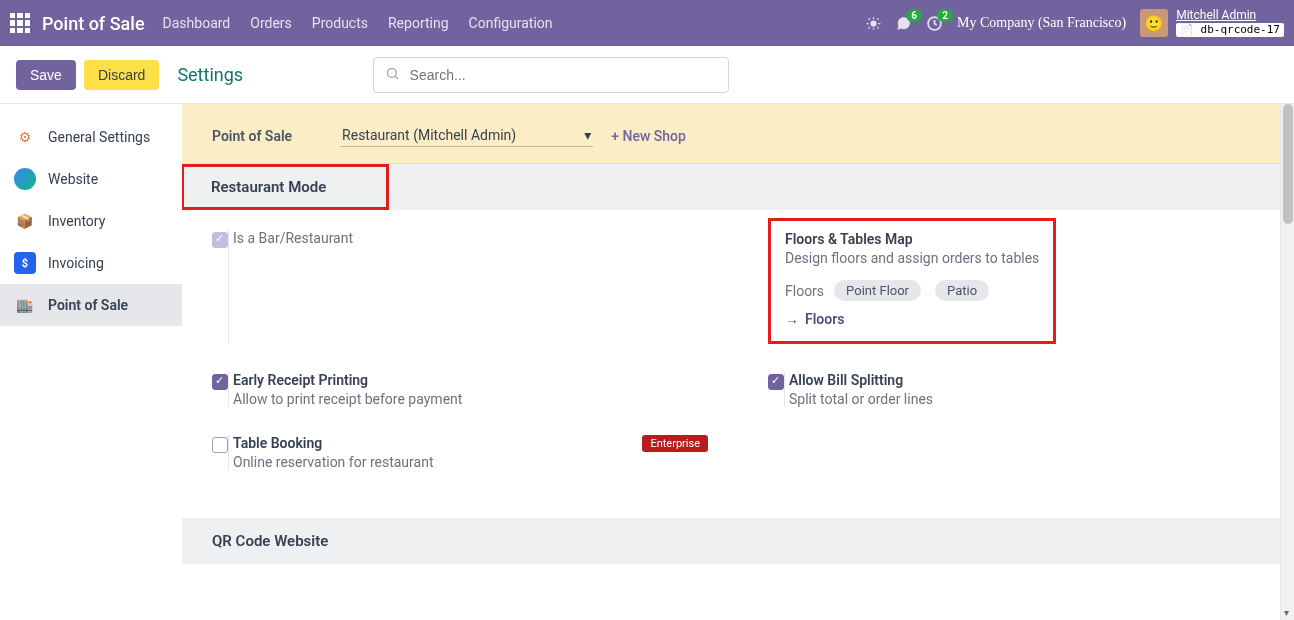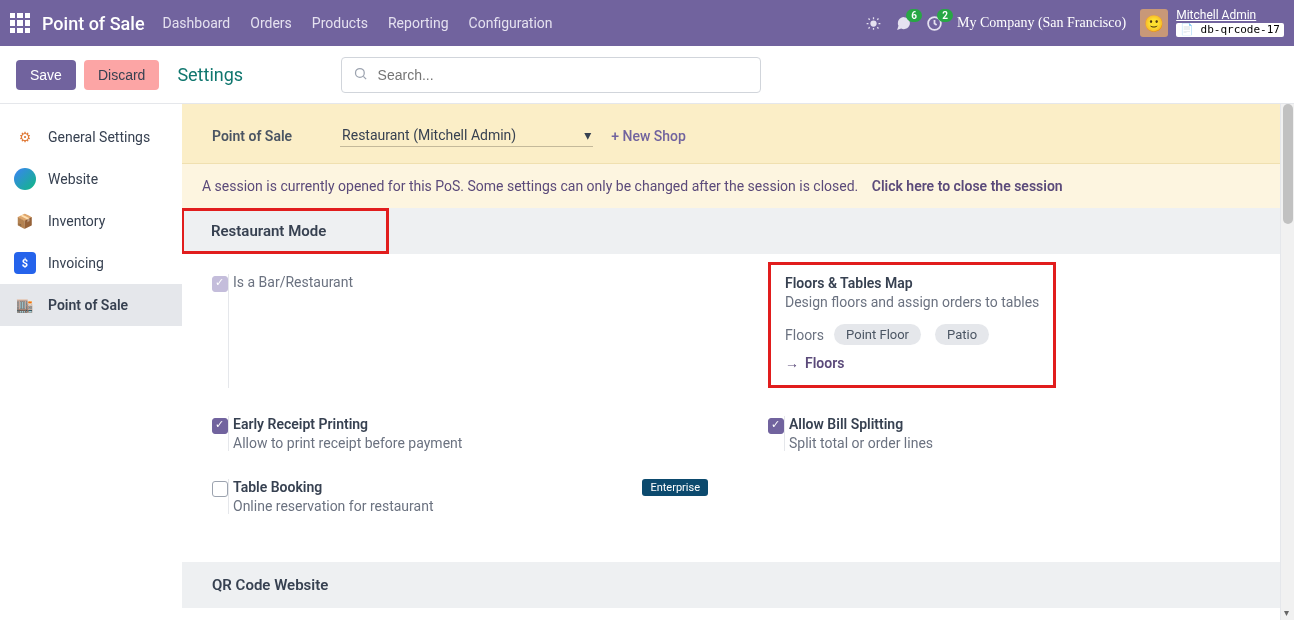--- a/index.html
+++ b/index.html
@@ -16,23 +16,23 @@
 .badge-g { position: absolute; top: -6px; right: -10px; background: #28a745; color: #fff; font-size: 10px; border-radius: 8px; padding: 1px 5px; font-weight: 600; }
 .company { margin-right: 14px; cursor: pointer; font-family: Liberation Serif, serif; }
 .avatar { width: 28px; height: 28px; border-radius: 3px; background: #c89878; margin-right: 8px; display:flex;align-items:center;justify-content:center;font-size:16px; }
 .userblock { line-height: 1.1; font-size: 12px; }
 .userblock .uname { text-decoration: underline; }
 .userblock .db { background: #fff; color: #000; padding: 1px 4px; border-radius: 2px; font-family: monospace; font-size: 11px; margin-top: 0; display: inline-block; }
 
 
 .secbar { height: 58px; display: flex; align-items: center; padding: 0 16px; border-bottom: 1px solid #e5e7eb; }
 .btn-save { background: #71639e; color: #fff; border: none; padding: 7px 14px; border-radius: 4px; font-size: 14px; cursor: pointer; margin-right: 8px; }
-.btn-discard { background: #fca5a5; color: #374151; border: none; padding: 7px 14px; border-radius: 4px; font-size: 14px; cursor: pointer; margin-right: 18px; }
+.btn-discard { background: #fde047; color: #374151; border: none; padding: 7px 14px; border-radius: 4px; font-size: 14px; cursor: pointer; margin-right: 18px; }
 .page-title { font-size: 18px; color: #0f766e; }
-.search-wrap { margin-left: auto; margin-right: auto; position: relative; width: 420px; }
+.search-wrap { margin-left: auto; margin-right: auto; position: relative; width: 356px; }
 .search-wrap input { width: 100%; padding: 9px 12px 9px 36px; border: 1px solid #d1d5db; border-radius: 4px; font-size: 14px; }
 .search-ico { position: absolute; left: 12px; top: 50%; transform: translateY(-50%); color: #9ca3af; }
 
 
 .body { display: flex; height: calc(620px - 46px - 58px); }
 .sidebar { width: 182px; background: #fff; padding-top: 12px; }
 .side-item { display: flex; align-items: center; padding: 10px 14px; cursor: pointer; color: #374151; }
 .side-item.active { background: #e5e7eb; font-weight: 600; }
 .side-icon { width: 22px; height: 22px; margin-right: 12px; border-radius: 4px; display:flex;align-items:center;justify-content:center; font-size: 14px; }
 
@@ -58,21 +58,21 @@
 .chk { width: 16px; height: 16px; border: 1px solid #9ca3af; border-radius: 3px; margin-top: 2px; cursor: pointer; flex-shrink:0; position:relative; }
 .chk.checked { background: #71639e; border-color: #71639e; }
 .chk.checked::after { content:"✓"; color:#fff; font-size:11px; position:absolute; top:-1px; left:2px; }
 .chk.disabled { background: #c4bddb; border-color: #c4bddb; }
 .chk.disabled::after { content:"✓"; color:#fff; font-size:11px; position:absolute; top:-1px; left:2px; }
 .divider-v { width: 1px; background: #e5e7eb; align-self: stretch; margin-right: 4px; }
 .opt-title { font-weight: 600; color: #374151; }
 .opt-desc { color: #6b7280; margin-top: 3px; }
 .tag { background: #e5e7eb; color: #4b5563; padding: 3px 12px; border-radius: 12px; font-size: 13px; margin-right: 4px; display:inline-block; cursor:pointer; }
 .floors-link { color: #5b4a7a; font-weight: 600; margin-top: 10px; display: inline-flex; align-items: center; gap:6px; cursor:pointer; }
-.ent-badge { background: #0c4a6e; color:#fff; font-size:11px; padding:2px 8px; border-radius:3px; margin-left: auto; align-self:flex-start; }
+.ent-badge { background: #b91c1c; color:#fff; font-size:11px; padding:2px 8px; border-radius:3px; margin-left: auto; align-self:flex-start; }
 .redbox { border: 3px solid #e11d1d; padding: 10px 14px 14px; margin: -12px -16px 0; }
 
 .scrollbar { position: absolute; right: 0; top: 0; width: 14px; height: 100%; background: #f1f1f1; border-left: 1px solid #e5e7eb; }
 .thumb { position: absolute; top: 0; left: 2px; width: 10px; height: 120px; background: #c1c1c1; border-radius: 5px; }
 .arrow-down { position:absolute; bottom:2px; left:3px; color:#666; font-size:10px; }
 </style>
 </head>
 <body>
 
 <div class="topnav">
@@ -165,24 +165,20 @@
   <div class="content">
     <div class="posbar">
       <span class="posbar-label">Point of Sale</span>
       <span class="pos-select">
         <span>Restaurant (Mitchell Admin)</span>
         <span style="margin-left:20px">▾</span>
       </span>
       <span class="new-shop">+ New Shop</span>
     </div>
 
-    <div class="warnbar">
-      <span>A session is currently opened for this PoS. Some settings can only be changed after the session is closed.</span>
-      <a>Click here to close the session</a>
-    </div>
 
     <div class="section-head" style="padding:0">
       <span class="highlight-red">Restaurant Mode</span>
     </div>
 
     <div class="section-body">
       <div class="row">
         <div class="col">
           <span class="chk disabled"></span>
           <span class="divider-v"></span>

